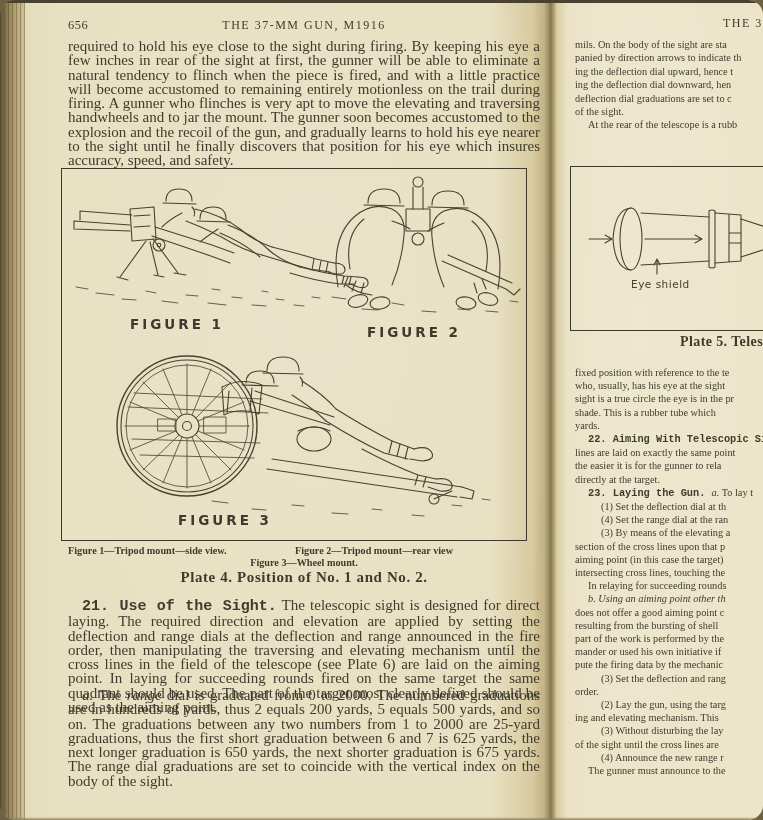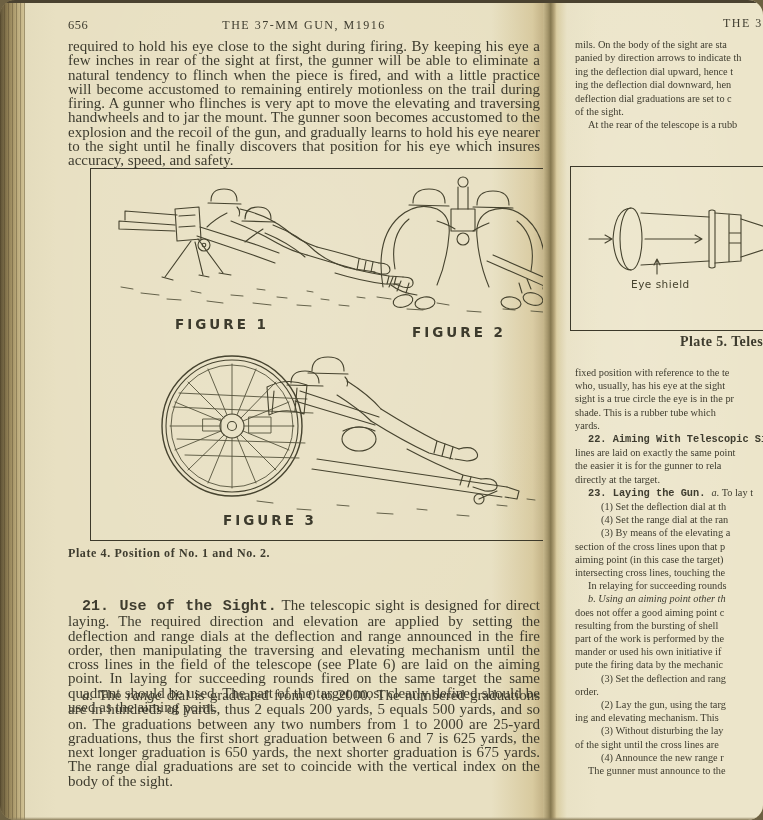--- a/index.html
+++ b/index.html
@@ -37,30 +37,30 @@
       radial-gradient(ellipse at 40% 40%, rgba(255,255,255,.10), rgba(0,0,0,0) 70%),
       linear-gradient(90deg,#d9cda2 0,#e9e2c6 10px,#ece5ca 40px,#ece5ca 100%);
   }
   
   .lp-header{position:absolute;top:18px;left:43px;width:472px;height:16px;}
   .lp-pagenum{position:absolute;left:0;top:0;font-size:12.5px;letter-spacing:.5px;}
   .lp-title{position:absolute;left:0;right:0;text-align:center;font-size:12px;letter-spacing:1.5px;}
   .lp-body{position:absolute;left:43px;width:472px;font-size:15px;line-height:14.3px;text-align:justify;}
   .intro{top:39px;}
   .figure-box{
-    position:absolute;left:65px;top:168px;width:464px;height:371px;
-    border:1.4px solid #3c392a;background:rgba(255,255,255,.03);padding-left:16px;
+    position:absolute;left:36px;top:168px;width:464px;height:371px;
+    border:1.4px solid #3c392a;background:rgba(255,255,255,.03);
   }
   .fig-label{font-family:"DejaVu Sans","Liberation Sans",sans-serif;font-size:13.5px;font-weight:600;letter-spacing:3px;fill:#3d3b2d;}
   .captions{position:absolute;left:43px;top:545px;width:472px;font-size:10.2px;font-weight:bold;line-height:12px;}
   .cap-row{position:relative;height:12px;}
   .cap-f1{position:absolute;left:0;}
   .cap-f2{position:absolute;left:227px;}
   .cap-center{text-align:center;}
-  .plate-cap{text-align:left;font-size:12px;letter-spacing:.6px;margin-top:2px;}
+  .plate-cap{text-align:center;font-size:15px;letter-spacing:.6px;margin-top:2px;}
   .para{text-indent:14px;}
   .p21{top:598px;}
   .pa{top:688px;}
   .pb{top:764px;}
   .st-bold{font-weight:bold;font-family:Liberation Mono, monospace;}
   .st-italic{font-style:italic;}
   
   .rp-header{position:absolute;left:166px;top:16px;font-size:12px;letter-spacing:1.5px;white-space:nowrap;}
   .rlines{position:absolute;left:18px;width:420px;font-size:10.3px;line-height:13.4px;}
   .rtop{top:38px;}
@@ -175,20 +175,25 @@
           <path d="M300,280 Q330,296 356,306 L374,310"></path>
           <path d="M374,310 Q388,308 390,316 Q391,323 378,322 L366,318"></path>
           <path d="M356,306 L353,316 M364,308 L361,318"></path>
           <path class="ink-thin" d="M150,332 l16,2 M190,340 l14,1 M230,336 l12,1 M270,344 l16,1 M310,340 l10,1 M350,346 l12,1 M390,336 l10,1 M420,330 l8,1"></path>
         </g>
         <text class="fig-label" x="163" y="356" text-anchor="middle">FIGURE 3</text>
       </svg>
     </div>
 
     <div class="captions">
+      <div class="cap-row">
+        <span class="cap-f1">Figure 1—Tripod mount—side view.</span>
+        <span class="cap-f2">Figure 2—Tripod mount—rear view</span>
+      </div>
+      <div class="cap-center">Figure 3—Wheel mount.</div>
       <div class="plate-cap">Plate 4.  Position of No. 1 and No. 2.</div>
     </div>
 
     <div class="lp-body para p21"><span class="st-bold">21. Use of the Sight.</span><span>  The telescopic sight is designed for direct laying.  The required direction and elevation are applied by setting the deflection and range dials at the deflection and range announced in the fire order, then manipulating the traversing and elevating mechanism until the cross lines in the field of the telescope (see Plate 6) are laid on the aiming point.  In laying for succeeding rounds fired on the same target the same quadrant should be used.  The part of the target most clearly defined should be used as the aiming point.</span></div>
     <div class="lp-body para pa"><span class="st-italic">a.</span><span> The </span><span class="st-italic">range</span><span> dial is graduated from 0 to 2000.  The numbered graduations are in hundreds of yards, thus 2 equals 200 yards, 5 equals 500 yards, and so on.  The graduations between any two numbers from 1 to 2000 are 25-yard graduations, thus the first short graduation between 6 and 7 is 625 yards, the next longer graduation is 650 yards, the next shorter graduation is 675 yards.  The range dial graduations are set to coincide with the vertical index on the body of the sight.</span></div>
   </div>
 
   <div class="gutter"></div>
 
   <div class="page page-right">

